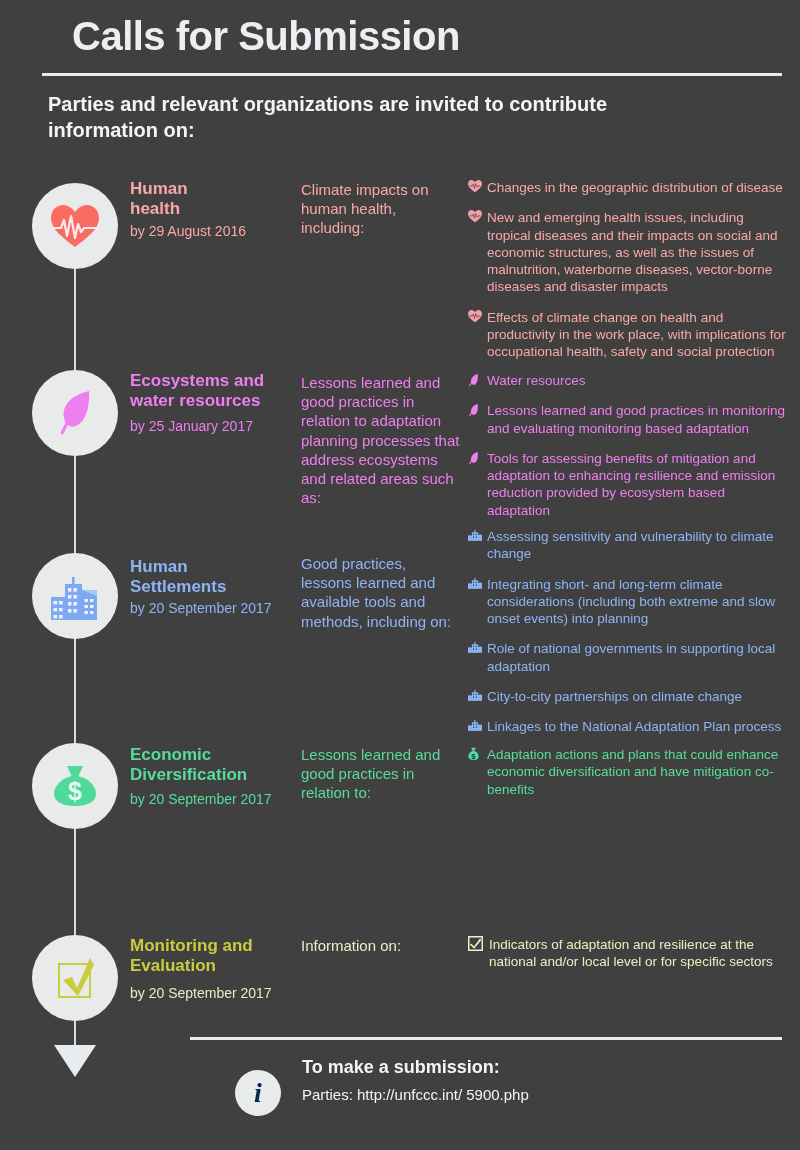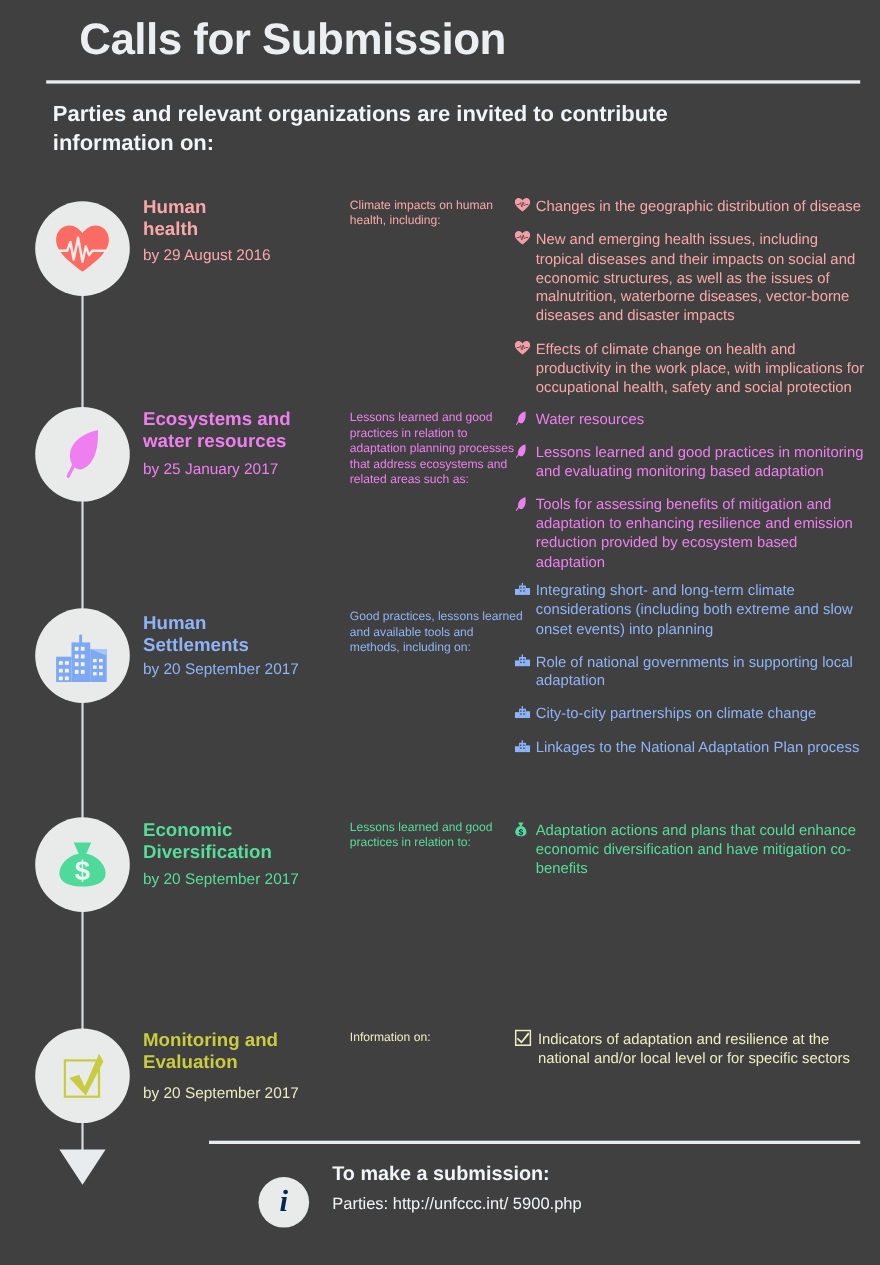--- a/index.html
+++ b/index.html
@@ -92,23 +92,22 @@
   .sect-date {
     position: absolute;
     left: 130px;
     font-size: 14px;
     width: 175px;
   }
   .sect-desc {
     position: absolute;
     left: 301px;
     width: 160px;
-    font-size: 11px;
+    font-size: 15px;
     line-height: 1.28;
-    margin-left: 17px;
   }
   .bullets {
     position: absolute;
     left: 468px;
     width: 318px;
   }
   .bullet {
     position: relative;
     padding-left: 19px;
     font-size: 13.5px;
@@ -323,71 +322,88 @@
               <rect x="13" y="7" width="5" height="8" fill="#8fb4f5"></rect>
               <rect x="0" y="8" width="5" height="7" fill="#8fb4f5"></rect>
               <g fill="#0c3460">
                 <rect x="6.4" y="6" width="1.4" height="1.6"></rect>
                 <rect x="10" y="6" width="1.4" height="1.6"></rect>
                 <rect x="6.4" y="9.5" width="1.4" height="1.6"></rect>
                 <rect x="10" y="9.5" width="1.4" height="1.6"></rect>
               </g>
             </svg>
           </span>
-        <span>Integrating short- and long-term climate considerations (including both extreme and slow onset events) into planning</span>
+        <span>Assessing sensitivity and vulnerability to climate change</span>
       </div>
       <div class="bullet">
         <span class="bico">
             <svg width="14" height="12" viewBox="0 0 18 15">
               <rect x="8" y="1" width="1.6" height="3" fill="#8fb4f5"></rect>
               <rect x="5" y="4" width="8" height="11" fill="#8fb4f5"></rect>
               <rect x="13" y="7" width="5" height="8" fill="#8fb4f5"></rect>
               <rect x="0" y="8" width="5" height="7" fill="#8fb4f5"></rect>
               <g fill="#0c3460">
                 <rect x="6.4" y="6" width="1.4" height="1.6"></rect>
                 <rect x="10" y="6" width="1.4" height="1.6"></rect>
                 <rect x="6.4" y="9.5" width="1.4" height="1.6"></rect>
                 <rect x="10" y="9.5" width="1.4" height="1.6"></rect>
               </g>
             </svg>
           </span>
-        <span>Role of national governments in supporting local adaptation</span>
+        <span>Integrating short- and long-term climate considerations (including both extreme and slow onset events) into planning</span>
       </div>
       <div class="bullet">
         <span class="bico">
             <svg width="14" height="12" viewBox="0 0 18 15">
               <rect x="8" y="1" width="1.6" height="3" fill="#8fb4f5"></rect>
               <rect x="5" y="4" width="8" height="11" fill="#8fb4f5"></rect>
               <rect x="13" y="7" width="5" height="8" fill="#8fb4f5"></rect>
               <rect x="0" y="8" width="5" height="7" fill="#8fb4f5"></rect>
               <g fill="#0c3460">
                 <rect x="6.4" y="6" width="1.4" height="1.6"></rect>
                 <rect x="10" y="6" width="1.4" height="1.6"></rect>
                 <rect x="6.4" y="9.5" width="1.4" height="1.6"></rect>
                 <rect x="10" y="9.5" width="1.4" height="1.6"></rect>
               </g>
             </svg>
           </span>
-        <span>City-to-city partnerships on climate change</span>
+        <span>Role of national governments in supporting local adaptation</span>
       </div>
       <div class="bullet">
         <span class="bico">
             <svg width="14" height="12" viewBox="0 0 18 15">
               <rect x="8" y="1" width="1.6" height="3" fill="#8fb4f5"></rect>
               <rect x="5" y="4" width="8" height="11" fill="#8fb4f5"></rect>
               <rect x="13" y="7" width="5" height="8" fill="#8fb4f5"></rect>
               <rect x="0" y="8" width="5" height="7" fill="#8fb4f5"></rect>
               <g fill="#0c3460">
                 <rect x="6.4" y="6" width="1.4" height="1.6"></rect>
                 <rect x="10" y="6" width="1.4" height="1.6"></rect>
                 <rect x="6.4" y="9.5" width="1.4" height="1.6"></rect>
                 <rect x="10" y="9.5" width="1.4" height="1.6"></rect>
               </g>
             </svg>
           </span>
+        <span>City-to-city partnerships on climate change</span>
+      </div>
+      <div class="bullet">
+        <span class="bico">
+            <svg width="14" height="12" viewBox="0 0 18 15">
+              <rect x="8" y="1" width="1.6" height="3" fill="#8fb4f5"></rect>
+              <rect x="5" y="4" width="8" height="11" fill="#8fb4f5"></rect>
+              <rect x="13" y="7" width="5" height="8" fill="#8fb4f5"></rect>
+              <rect x="0" y="8" width="5" height="7" fill="#8fb4f5"></rect>
+              <g fill="#0c3460">
+                <rect x="6.4" y="6" width="1.4" height="1.6"></rect>
+                <rect x="10" y="6" width="1.4" height="1.6"></rect>
+                <rect x="6.4" y="9.5" width="1.4" height="1.6"></rect>
+                <rect x="10" y="9.5" width="1.4" height="1.6"></rect>
+              </g>
+            </svg>
+          </span>
         <span>Linkages to the National Adaptation Plan process</span>
       </div>
     </div>
   </div>
 
   <div class="row" style="top:0">
     <div class="badge" style="top:743px">
       <svg width="52" height="52" viewBox="0 0 52 52">
         <path d="M18 6 L34 6 L29 17 L23 17 Z" fill="#4fd99a"></path>
         <path d="M26 16 C38 16 47 26 47 34 C47 42 38 46 26 46 C14 46 5 42 5 34 C5 26 14 16 26 16 Z" fill="#4fd99a"></path>

